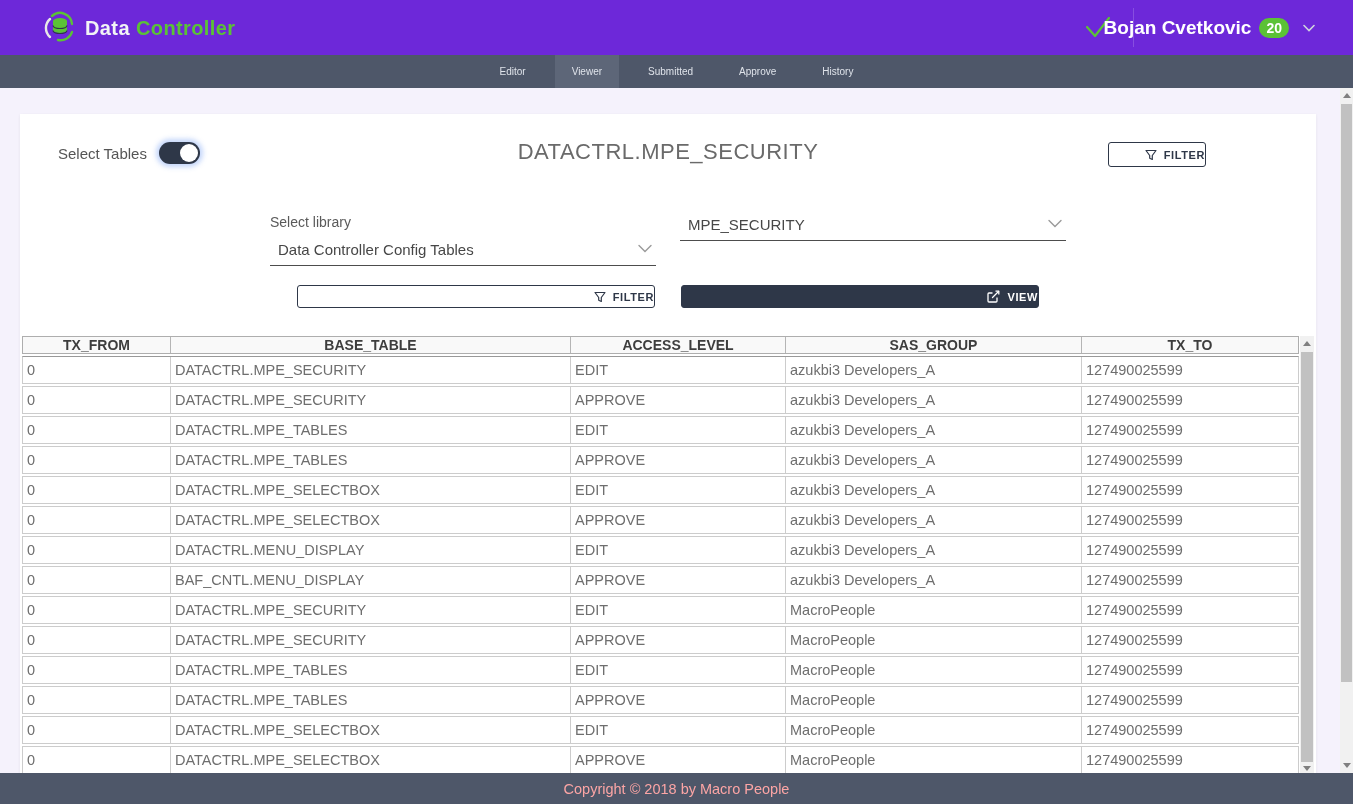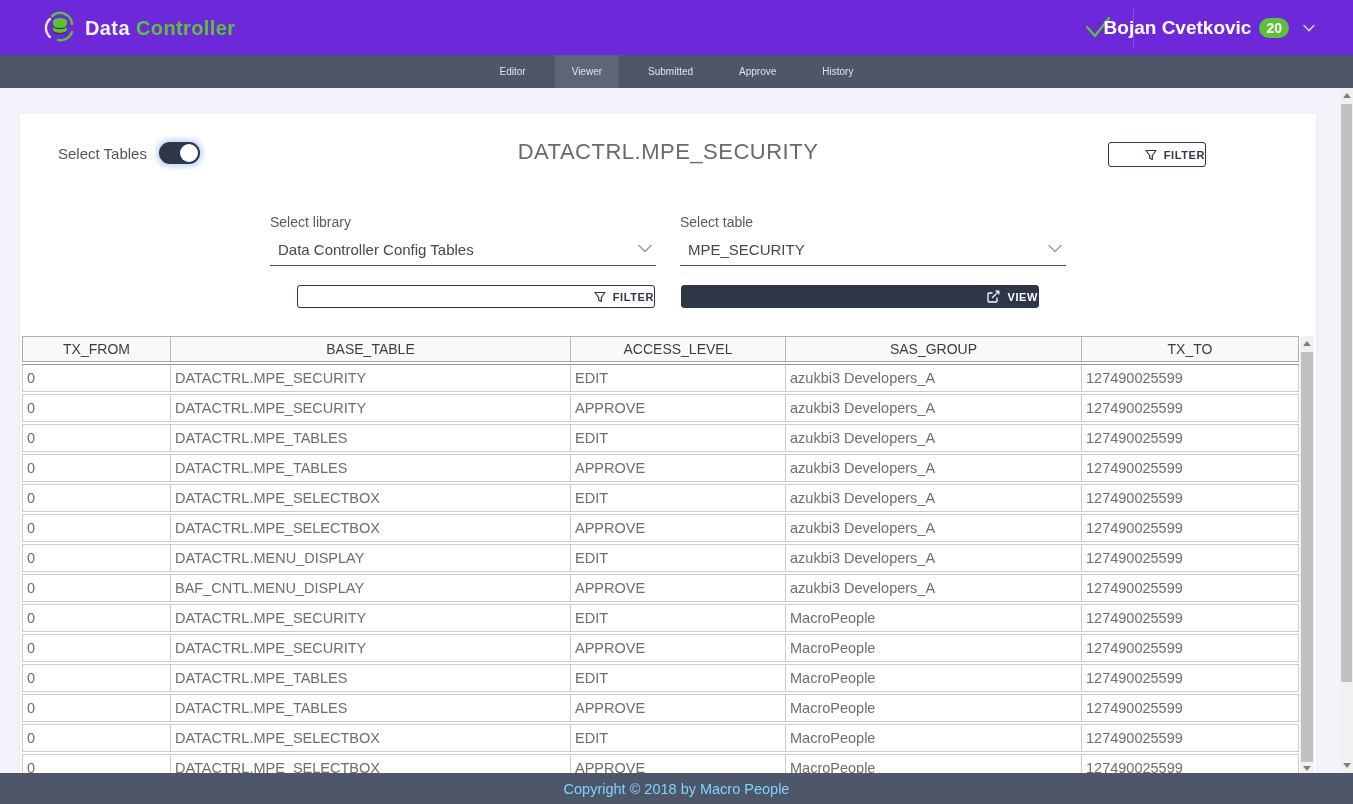--- a/index.html
+++ b/index.html
@@ -45,21 +45,21 @@
   .field-label { font-size:14px; color:#5a5a5a; margin-bottom:9px; }
   .field-value { position:relative; font-size:15px; color:#474747; padding:2px 24px 7px 8px; border-bottom:1px solid #4d4d4d; cursor:pointer; }
   .field-chevron { position:absolute; right:4px; top:5px; }
 
   .filter-mid { position:absolute; left:277px; top:171px; width:358px; height:23px; font-size:11px; }
   .view-mid   { position:absolute; left:661px; top:171px; width:358px; height:23px; font-size:11px; }
 
   
   .grid-wrap { position:absolute; left:2px; top:222px; width:1292px; height:439px; }
   .grid { position:absolute; left:0; top:0; width:1277px; height:439px; overflow:hidden; }
-  .grid-header { display:flex; width:1277px; height:26px; border:1px solid #aeaeae; background:#f9f9f9; }
+  .grid-header { display:flex; width:1277px; height:18px; border:1px solid #aeaeae; background:#f9f9f9;font-weight:bold; }
   .grid-header .hcell { display:flex; align-items:center; justify-content:center; font-size:14px; color:#3d3d3d; border-right:1px solid #b5b5b5; cursor:pointer; }
   .grid-header .hcell:last-child { border-right:none; }
   .grid-body { margin-top:2px; }
   .grid-row { display:flex; width:1277px; height:28px; border:1px solid #ccc; margin-bottom:2px; background:#fff; }
   .grid-row:first-child { border-top:1px solid #999; }
   .grid-cell { display:flex; align-items:center; font-size:14.5px; color:#6e6e6e; padding-left:4px; border-right:1px solid #ccc; overflow:hidden; white-space:nowrap; }
   .grid-cell:last-child { border-right:none; }
   .col0 { width:148px; flex:none; }
   .col1 { width:400px; flex:none; }
   .col2 { width:215px; flex:none; }
@@ -76,21 +76,21 @@
   .grid-sb .sb-btn { height:14px; }
   .grid-sb .sb-thumb { position:absolute; left:1px; top:16px; width:12px; height:410px; }
   .grid-sb .sb-btn-bottom { position:absolute; bottom:0; width:100%; }
   .page-sb { position:absolute; right:0; top:88px; width:13px; height:685px; z-index:6; }
   .page-sb .sb-btn { height:15px; }
   .page-sb .sb-thumb { position:absolute; left:1px; top:16px; width:11px; height:578px; }
   .page-sb .sb-btn-bottom { position:absolute; bottom:0; width:100%; }
 
   
   .footer { position:absolute; left:0; bottom:0; width:100%; height:31px; background:#4e5769; display:flex; align-items:center; justify-content:center; z-index:5; }
-  .footer-text { color:#7dd3fc; font-size:14.5px; }
+  .footer-text { color:#fca5a5; font-size:14.5px; }
 
   .icon-svg { display:block; }
 </style>
 </head>
 <body>
 
 <div id="app">
 
   <div class="header">
     <div class="brand">
@@ -159,21 +159,20 @@
         <span>Data Controller Config Tables</span>
         <span class="field-chevron">
           <svg class="icon-svg" width="14" height="9" viewBox="0 0 14 9">
             <polyline points="1,1.5 7,7.5 13,1.5" stroke="#9a9a9a" stroke-width="1.4" fill="none" stroke-linecap="round"></polyline>
           </svg>
         </span>
       </div>
     </div>
 
     <div class="field field-table">
-      <div class="field-label">Select table</div>
       <div class="field-value">
         <span>MPE_SECURITY</span>
         <span class="field-chevron">
           <svg class="icon-svg" width="14" height="9" viewBox="0 0 14 9">
             <polyline points="1,1.5 7,7.5 13,1.5" stroke="#9a9a9a" stroke-width="1.4" fill="none" stroke-linecap="round"></polyline>
           </svg>
         </span>
       </div>
     </div>
 

